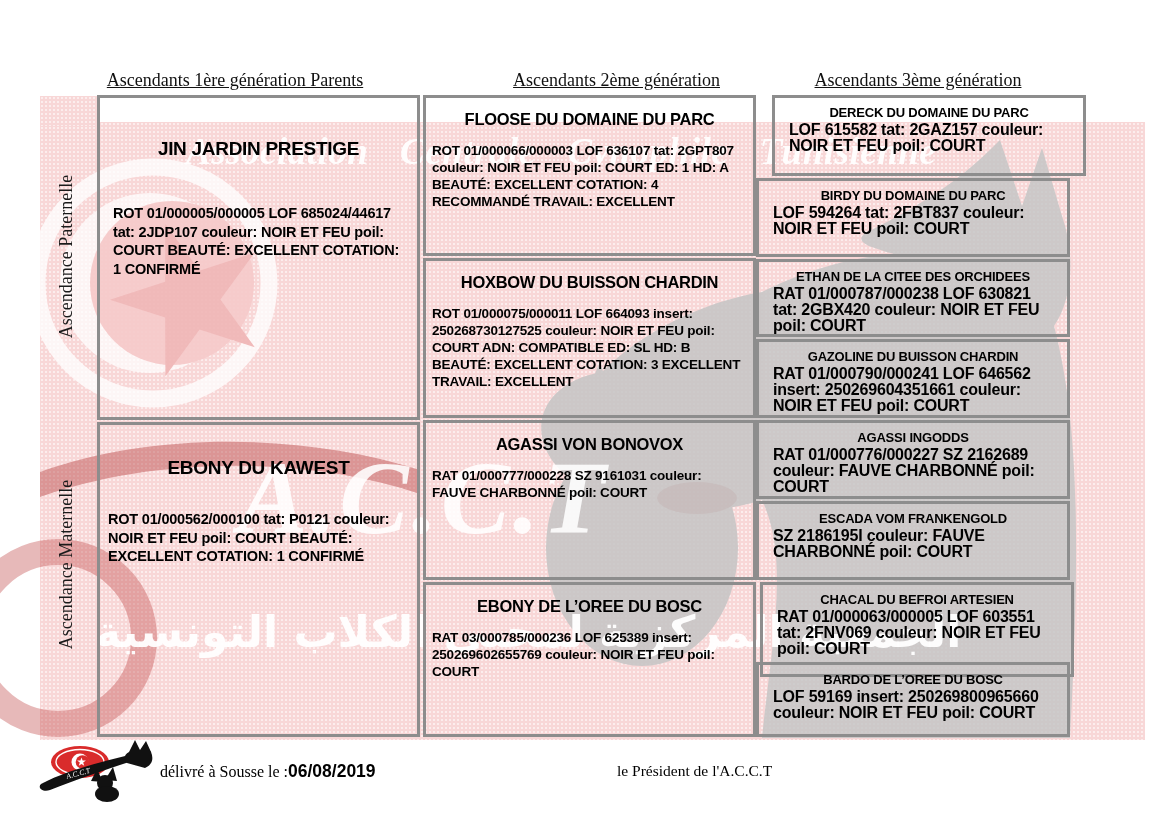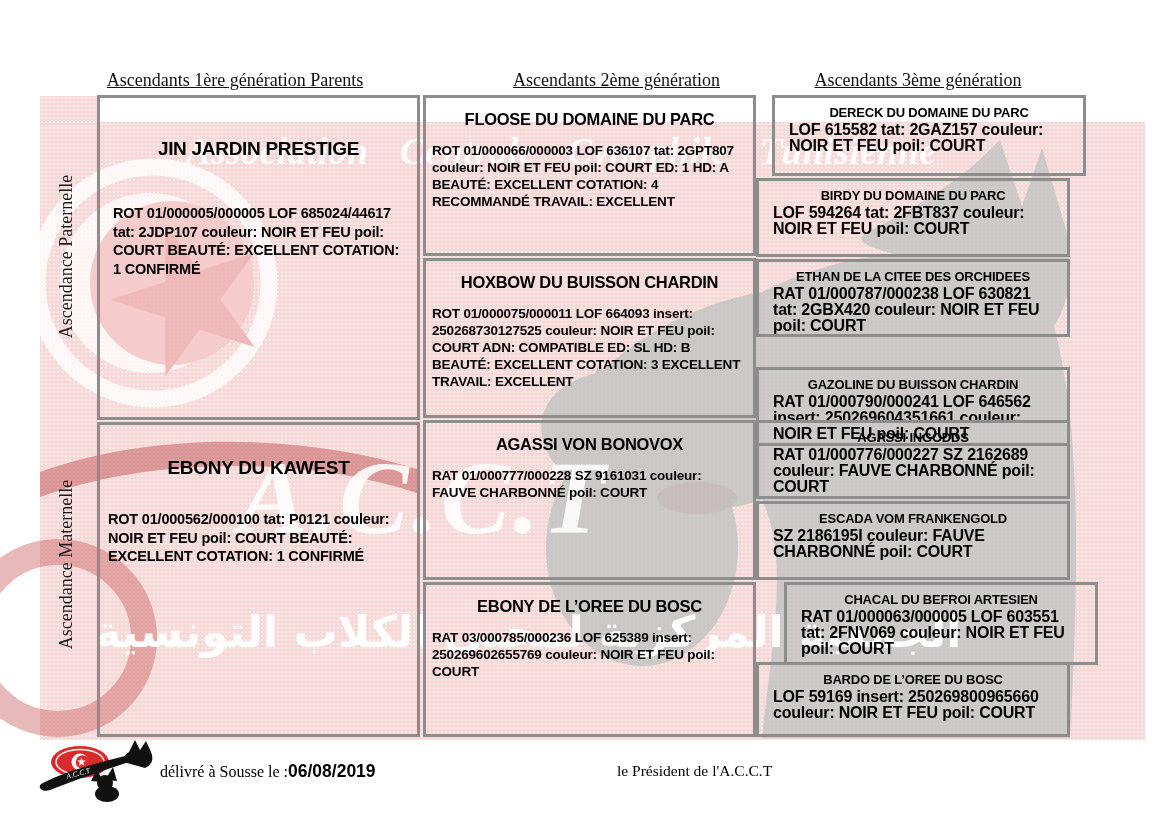--- a/index.html
+++ b/index.html
@@ -147,33 +147,33 @@
     <div class="details">LOF 615582 tat: 2GAZ157 couleur: NOIR ET FEU poil: COURT</div>
   </div>
   <div class="cell g3" style="left:756px; top:178px; width:314px; height:79px;">
     <div class="title">BIRDY DU DOMAINE DU PARC</div>
     <div class="details">LOF 594264 tat: 2FBT837 couleur: NOIR ET FEU poil: COURT</div>
   </div>
   <div class="cell g3" style="left:756px; top:259px; width:314px; height:78px;">
     <div class="title">ETHAN DE LA CITEE DES ORCHIDEES</div>
     <div class="details">RAT 01/000787/000238 LOF 630821 tat: 2GBX420 couleur: NOIR ET FEU poil: COURT</div>
   </div>
-  <div class="cell g3" style="left:756px; top:339px; width:314px; height:79px;margin-top:28px;">
+  <div class="cell g3" style="left:756px; top:339px; width:314px; height:79px;">
     <div class="title">GAZOLINE DU BUISSON CHARDIN</div>
     <div class="details">RAT 01/000790/000241 LOF 646562 insert: 250269604351661 couleur: NOIR ET FEU poil: COURT</div>
   </div>
   <div class="cell g3" style="left:756px; top:420px; width:314px; height:79px;">
     <div class="title">AGASSI INGODDS</div>
     <div class="details">RAT 01/000776/000227 SZ 2162689 couleur: FAUVE CHARBONNÉ poil: COURT</div>
   </div>
   <div class="cell g3" style="left:756px; top:501px; width:314px; height:79px;">
     <div class="title">ESCADA VOM FRANKENGOLD</div>
     <div class="details">SZ 2186195I couleur: FAUVE CHARBONNÉ poil: COURT</div>
   </div>
-  <div class="cell g3" style="left:784px; top:582px; width:314px; height:83px;">
+  <div class="cell g3" style="left:760px; top:582px; width:314px; height:95px;">
     <div class="title">CHACAL DU BEFROI ARTESIEN</div>
     <div class="details">RAT 01/000063/000005 LOF 603551 tat: 2FNV069 couleur: NOIR ET FEU poil: COURT</div>
   </div>
   <div class="cell g3" style="left:756px; top:662px; width:314px; height:75px;">
     <div class="title">BARDO DE L’OREE DU BOSC</div>
     <div class="details">LOF 59169 insert: 250269800965660 couleur: NOIR ET FEU poil: COURT</div>
   </div>
 
   <svg class="logo-svg" width="128" height="70" viewBox="0 0 128 70">
     <g>

